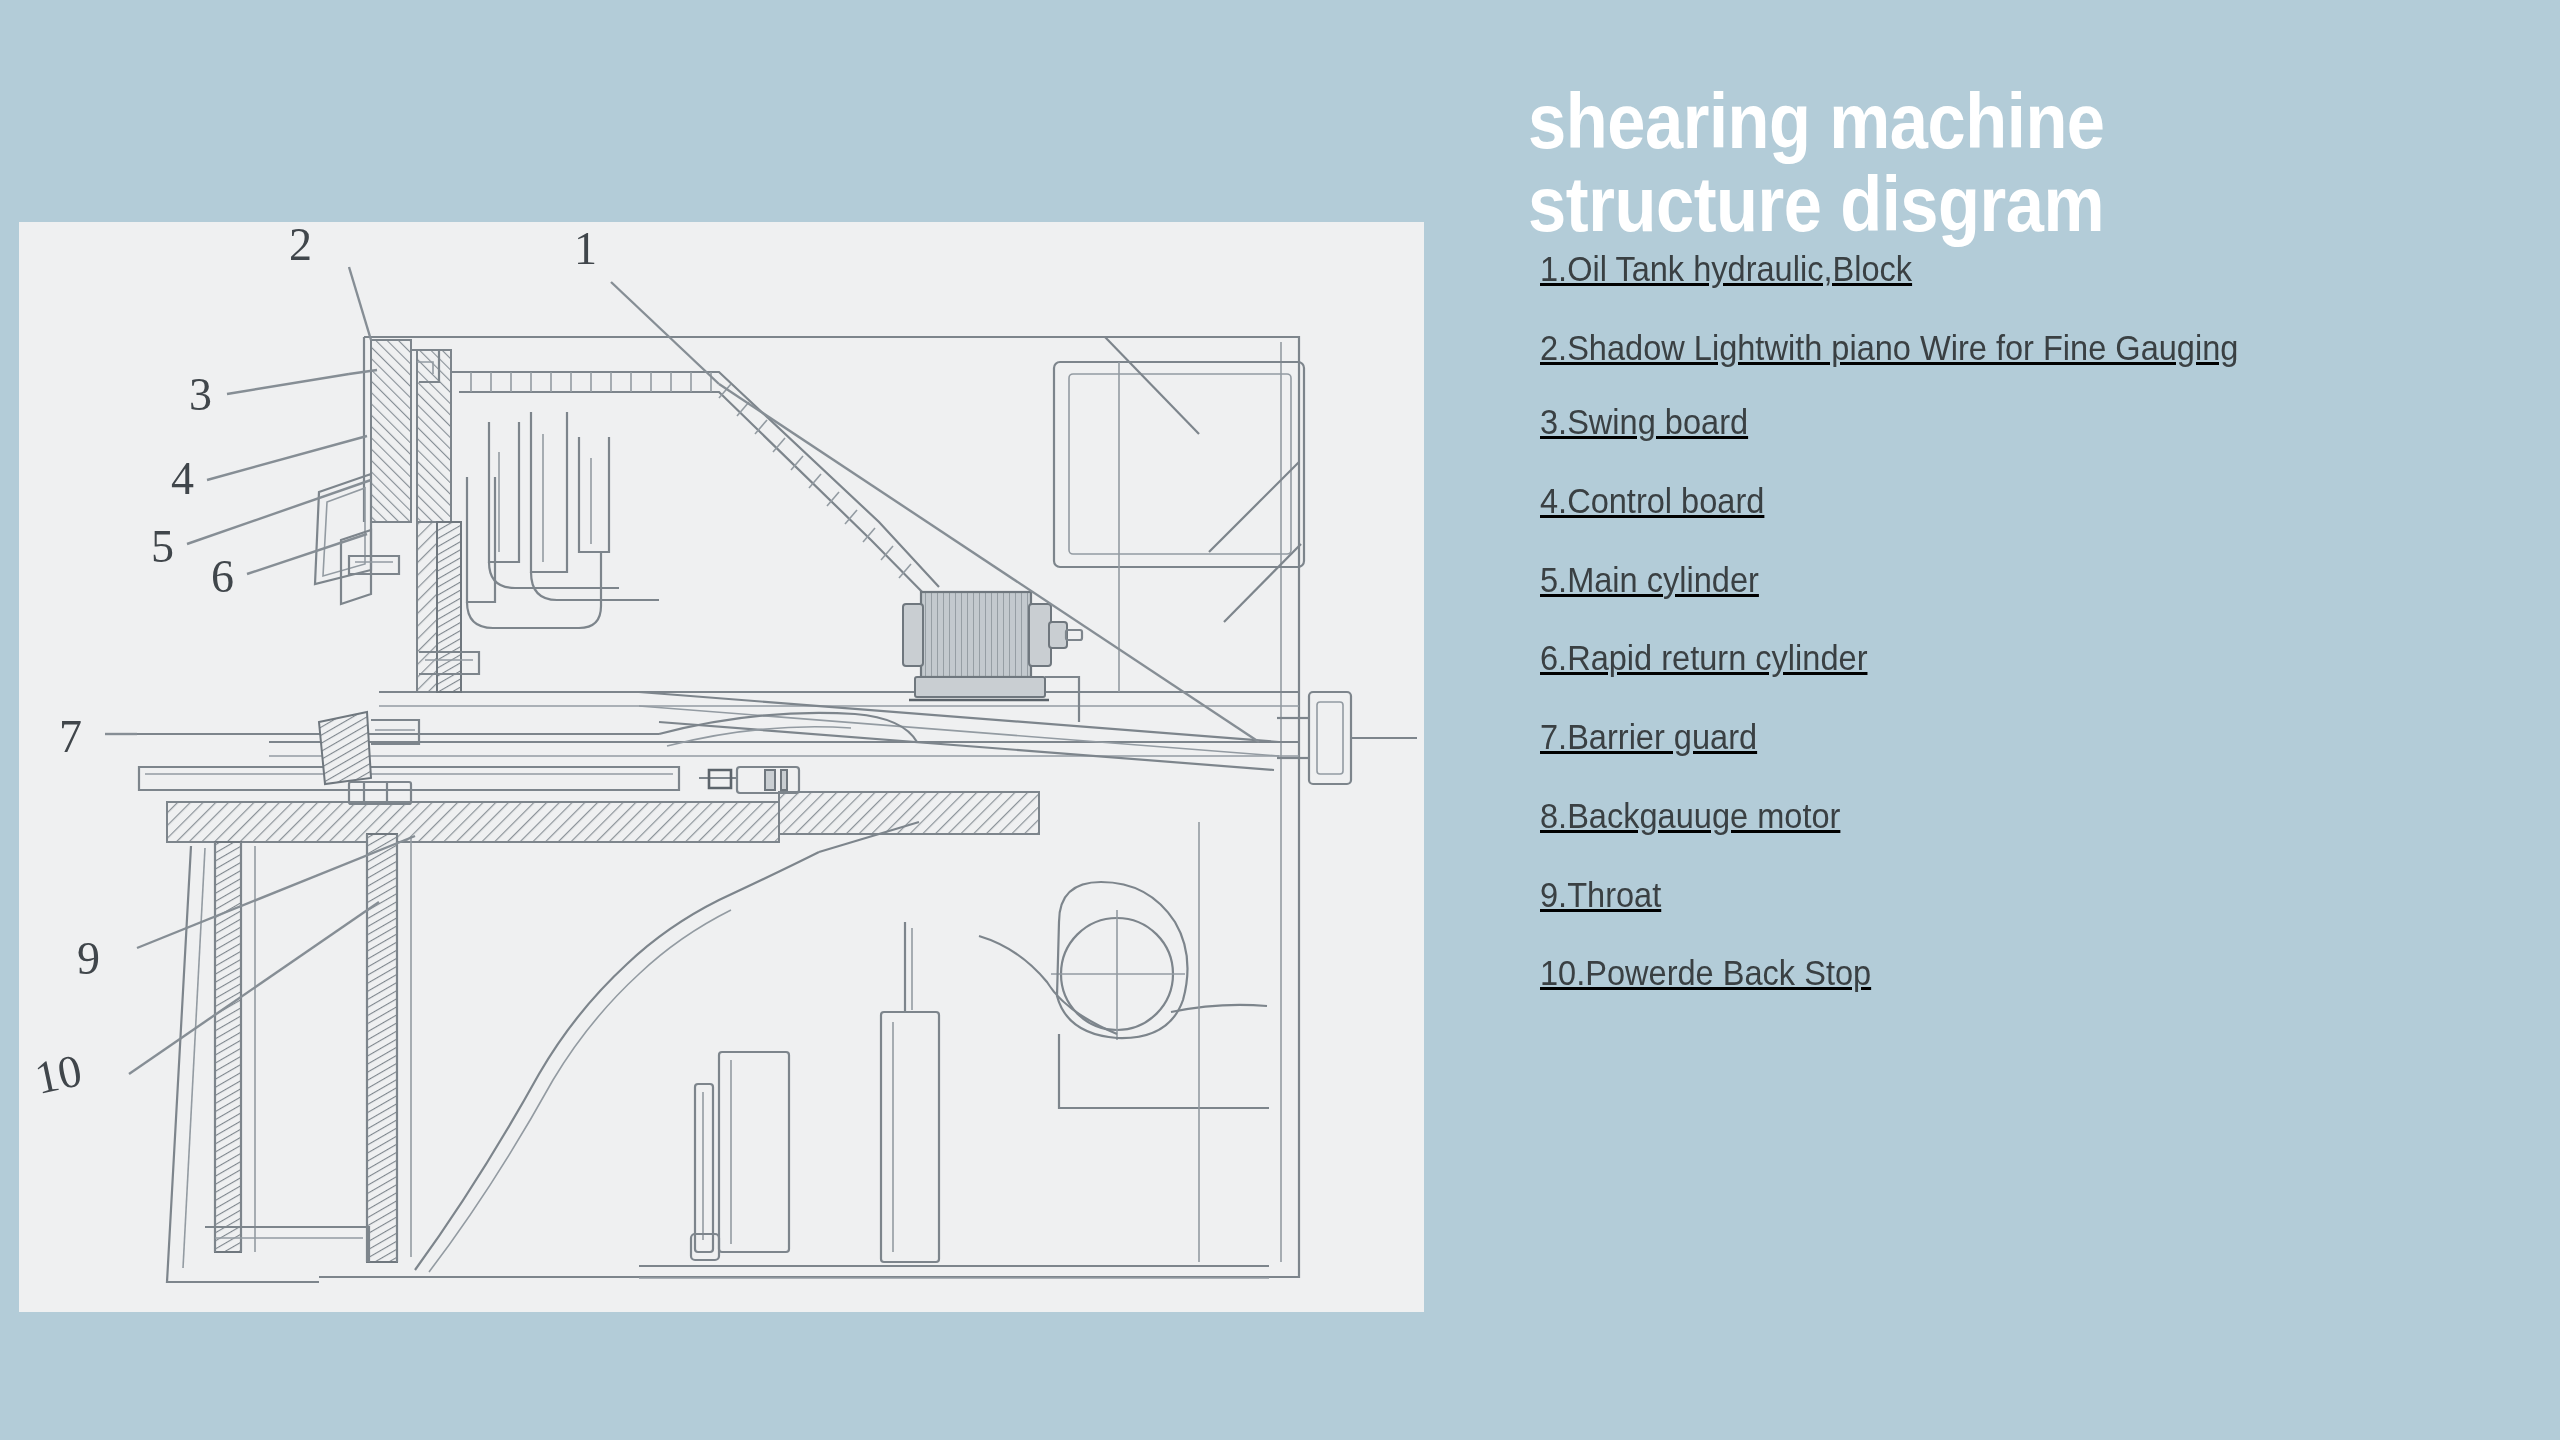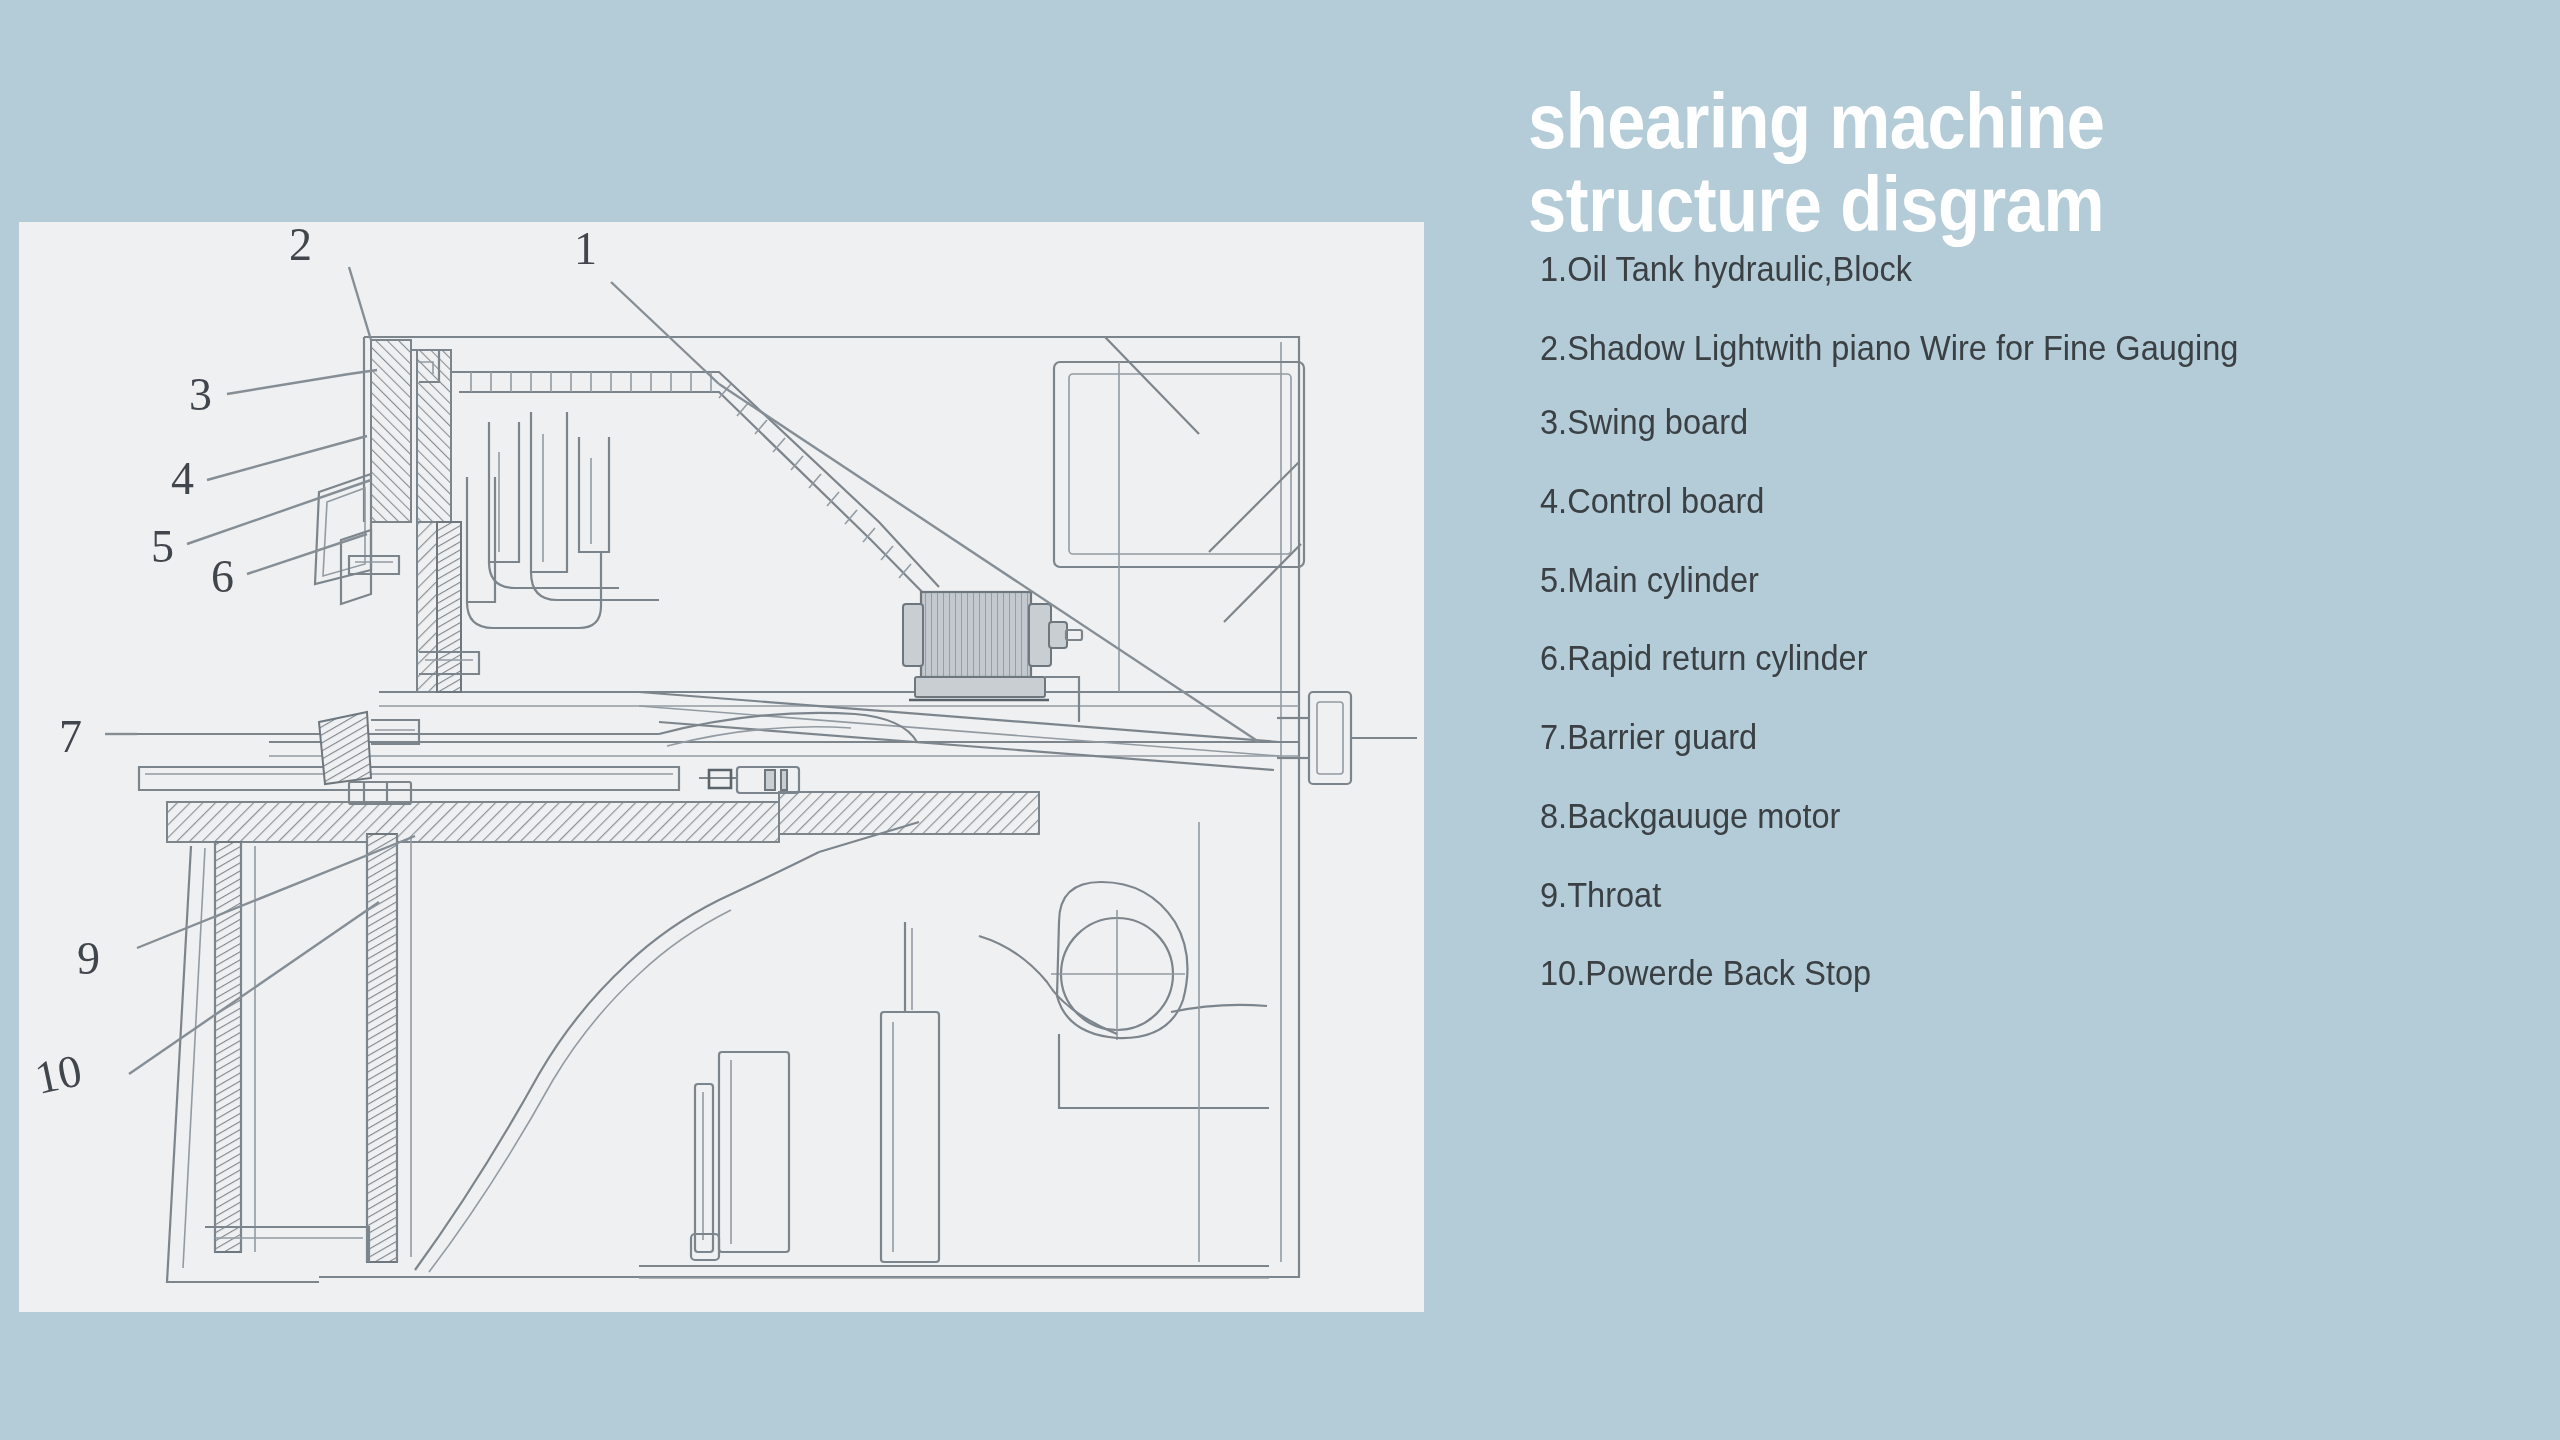--- a/index.html
+++ b/index.html
@@ -67,20 +67,21 @@
   #title-block .tline { display: block; }
 
   #legend-list {
     position: absolute;
     left: 12px;
     top: 248px;
     width: 960px;
     list-style: none;
     margin: 0;
     padding: 0;
+    text-decoration: underline;
   }
   #legend-list li {
     color: #3a4043;
     font-size: 35px;
     line-height: 1.22;
     transform: scaleX(0.93);
     transform-origin: left top;
     margin: 0 0 36px 0;
     max-width: 920px;
   }

